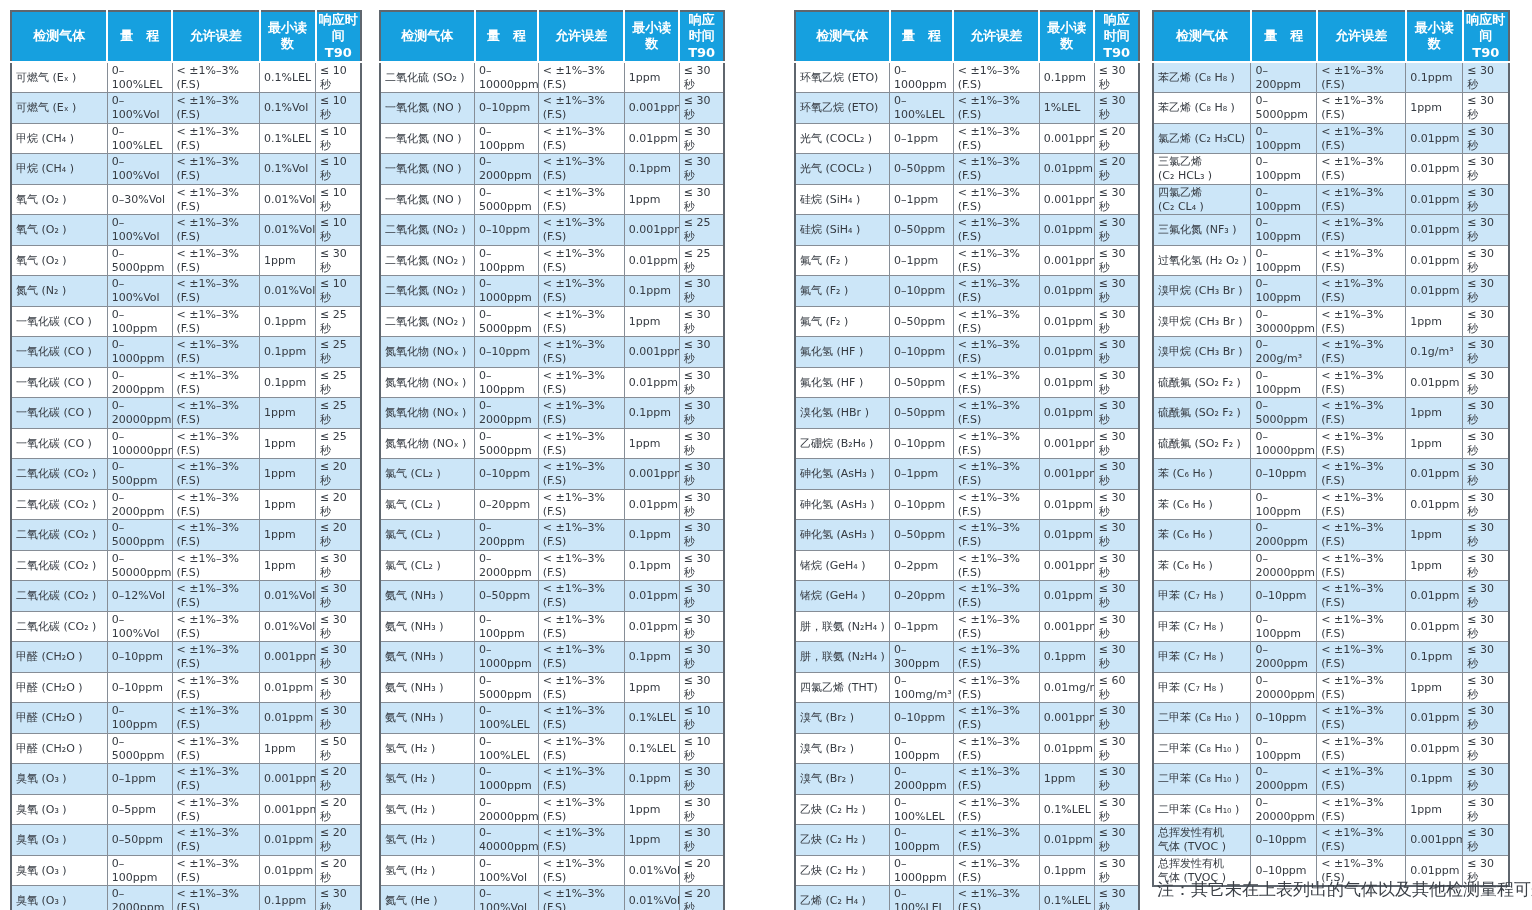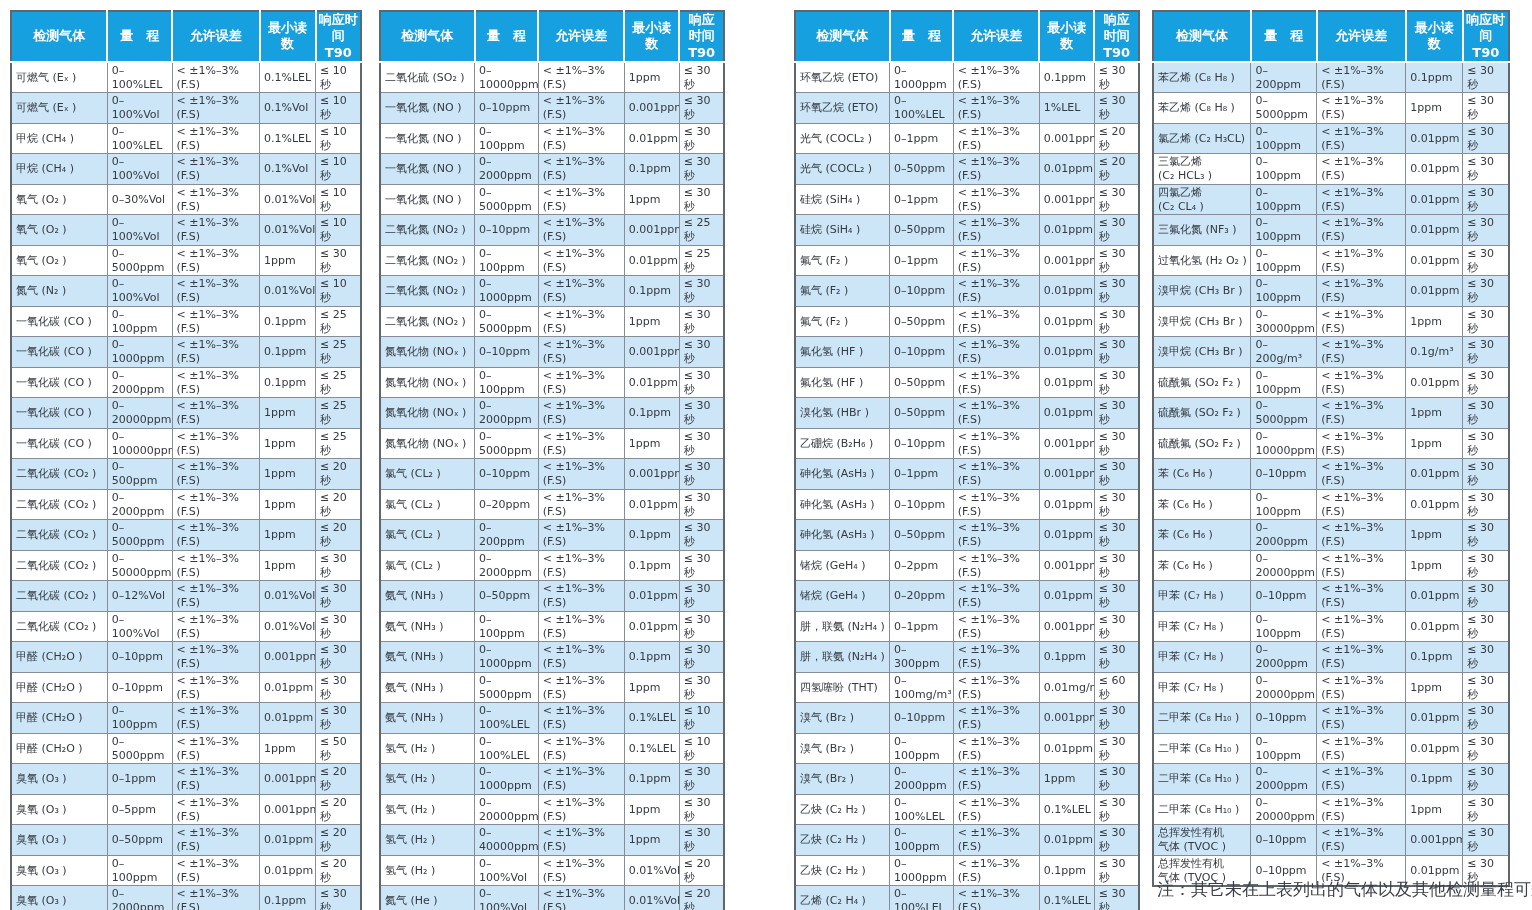--- a/index.html
+++ b/index.html
@@ -649,21 +649,21 @@
             <td>≤ 30 秒</td>
           </tr>
           <tr class="alt">
             <td>肼，联氨 (N₂H₄ )</td>
             <td>0–300ppm</td>
             <td>&lt; ±1%–3%(F.S)</td>
             <td>0.1ppm</td>
             <td>≤ 30 秒</td>
           </tr>
           <tr>
-            <td>四氢噻吩 (THT)</td>
+            <td>四氯乙烯 (THT)</td>
             <td>0–100mg/m³</td>
             <td>&lt; ±1%–3%(F.S)</td>
             <td>0.01mg/m³</td>
             <td>≤ 60 秒</td>
           </tr>
           <tr class="alt">
             <td>溴气 (Br₂ )</td>
             <td>0–10ppm</td>
             <td>&lt; ±1%–3%(F.S)</td>
             <td>0.001ppm</td>

